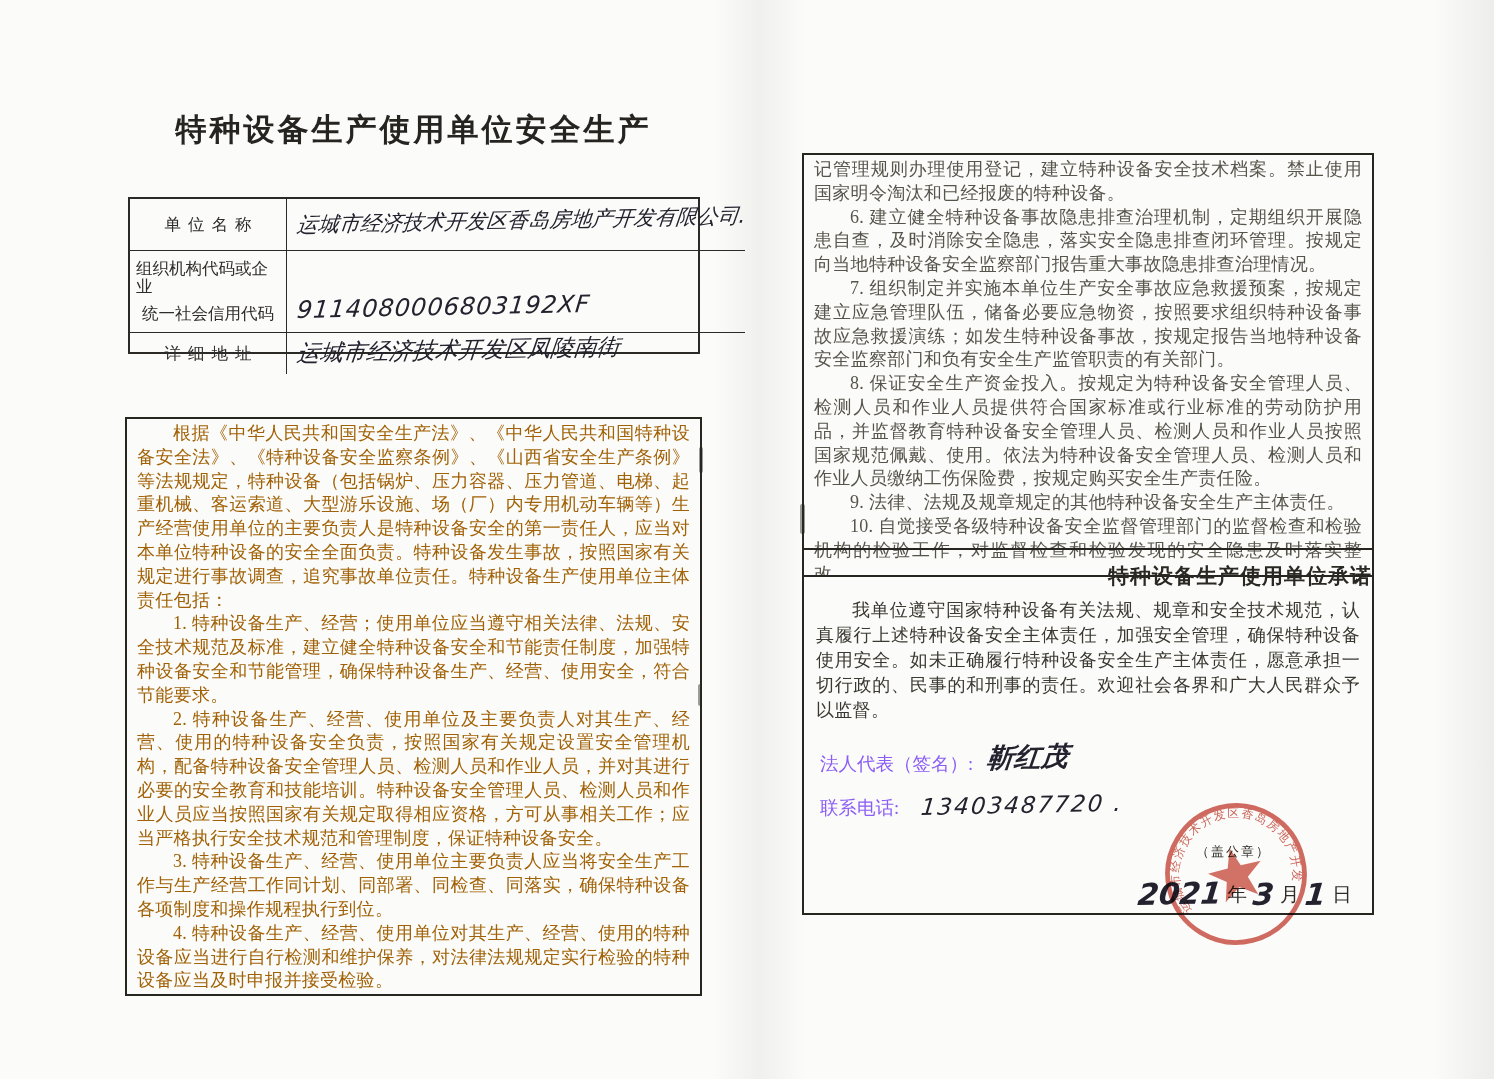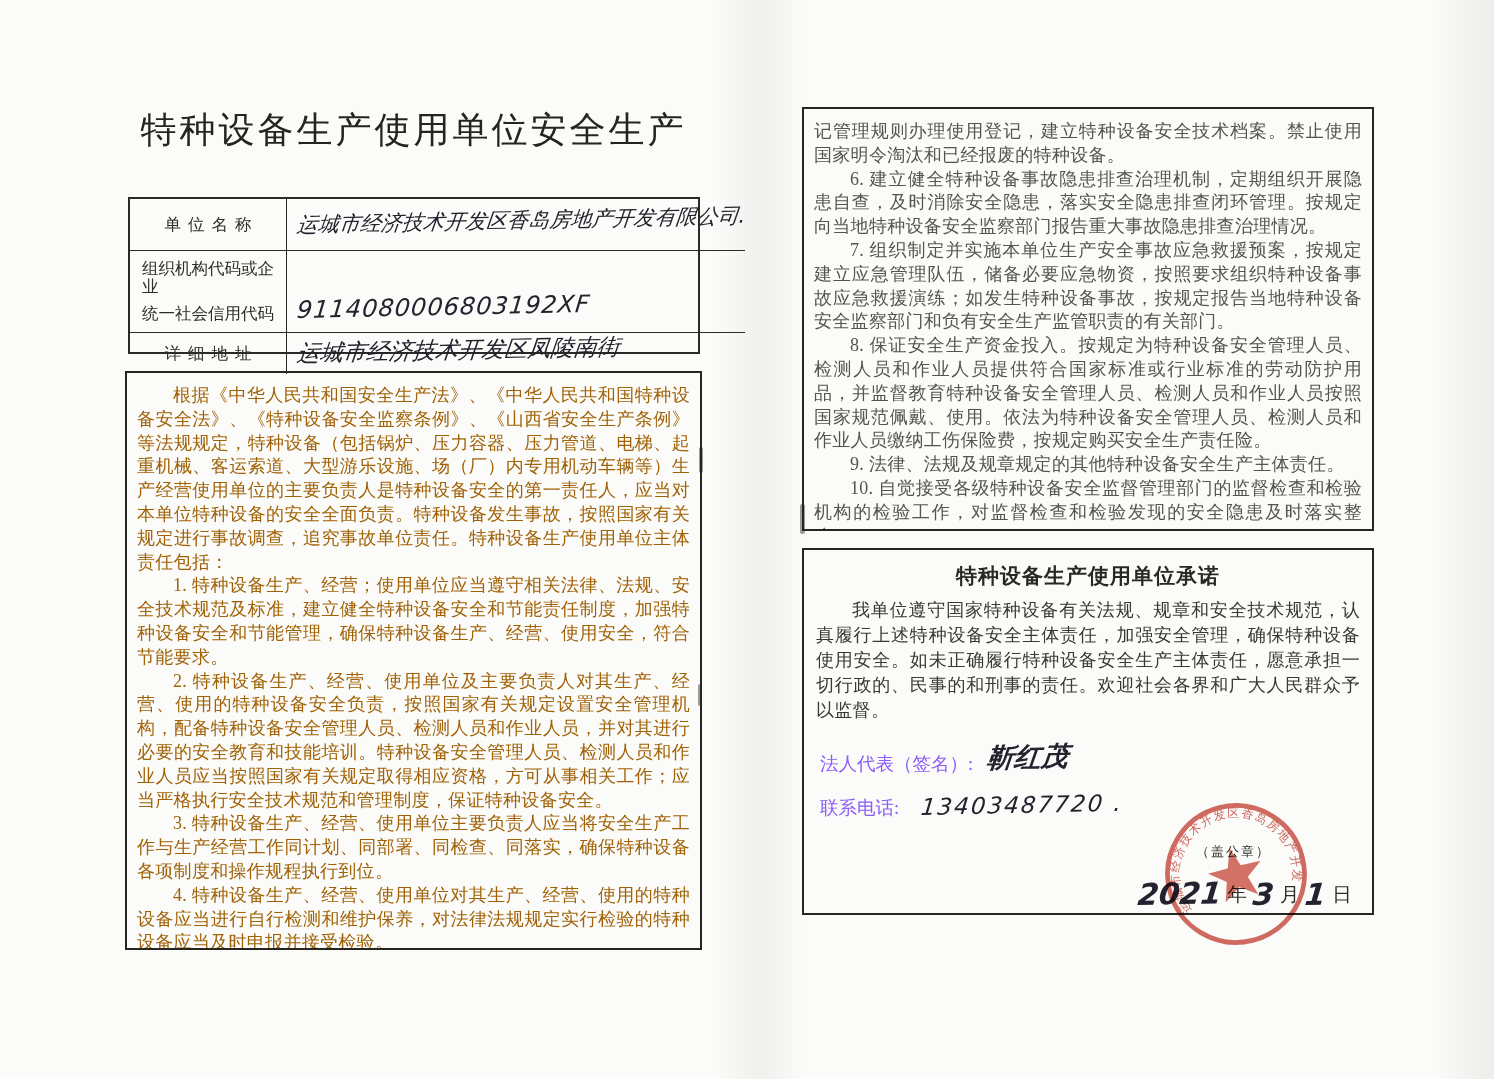--- a/index.html
+++ b/index.html
@@ -16,71 +16,72 @@
     background:linear-gradient(90deg, rgba(0,0,0,0) 0%, rgba(110,110,105,0.08) 50%, rgba(0,0,0,0) 100%);}
   .right-shadow{position:absolute;right:0;top:0;width:60px;height:1079px;
     background:linear-gradient(90deg, rgba(0,0,0,0) 0%, rgba(110,110,105,0.10) 100%);}
   .artifact{position:absolute;background:#9c9c99;border-radius:2px;}
 
   
   .doc-title{
     position:absolute;left:125px;top:110px;width:577px;
     text-align:center;
     font-family:"Liberation Sans", sans-serif;
-    font-weight:400;color:#262420;
-    font-size:36px;line-height:40px;letter-spacing:3px;
+    font-weight:700;color:#262420;
+    font-size:31px;line-height:40px;letter-spacing:3px;
   }
   .info-table{
     position:absolute;left:128px;top:197px;width:572px;height:157px;
     border:2.5px solid #2b2a26;
     display:grid;
     grid-template-columns:157px 1fr;
     grid-template-rows:52px 82px 41px;
     box-sizing:border-box;
     background:transparent;
   }
   .cell{box-sizing:border-box;display:flex;align-items:center;}
   .cell.lab{justify-content:center;font-size:16.5px;color:#2f2d29;border-right:1.8px solid #2b2a26;}
   .cell.sp{letter-spacing:7px;text-indent:7px;}
-  .cell.two-line{flex-direction:column;justify-content:space-between;padding:9px 12px;line-height:18px;}
+  .cell.two-line{flex-direction:column;justify-content:space-between;padding:9px 6px;line-height:18px;}
   .cell.bb{border-bottom:1.8px solid #2b2a26;}
   .cell.val{padding-left:10px;overflow:visible;}
 
   .hand{
     font-family:"DejaVu Sans", sans-serif;
     font-style:italic;
     color:#23222e;
     transform:skewX(-7deg) rotate(-1.2deg);
     transform-origin:left center;
     white-space:nowrap;
   }
   .hand-name{font-size:21px;}
   .hand-code{font-size:24px;letter-spacing:1px;}
   .hand-addr{font-size:23px;}
 
   .text-box{
     position:absolute;box-sizing:border-box;
     border:2.5px solid #26251f;
-    padding:11px 10px 0 10px;
+    padding:3px 10px 0 10px;
     text-align:justify;
     overflow:hidden;
+    margin-top:46px;
   }
   .text-box p{margin:0;font-size:18px;line-height:23.8px;letter-spacing:0.3px;}
   .indent{text-indent:2em;}
   .no-indent{text-indent:0;}
   .left-box{left:125px;top:371px;width:577px;height:579px;color:#a16207;}
   .right-box1{left:802px;top:107px;width:572px;height:424px;color:#56544b;}
 
   
   .right-box2{
     position:absolute;left:802px;top:548px;width:572px;height:367px;
     box-sizing:border-box;border:2.5px solid #26251f;color:#3a3831;
   }
   .commit-title{
-    margin-top:12px;text-align:center;
+    margin-top:12px;text-align:right;
     font-family:"Liberation Sans", sans-serif;
     font-weight:700;font-size:21px;color:#2a2823;letter-spacing:1px;
   }
   .commit-body{
     margin:8px 12px 12px 12px;font-size:18px;line-height:25px;
     text-align:justify;text-indent:2em;letter-spacing:0.3px;
   }
   .abs{position:absolute;}
   .field-label{font-size:18.5px;color:#8b5cf6;margin-top:29px;}
   .sig-row{left:16px;top:172px;display:flex;align-items:flex-end;gap:14px;}

